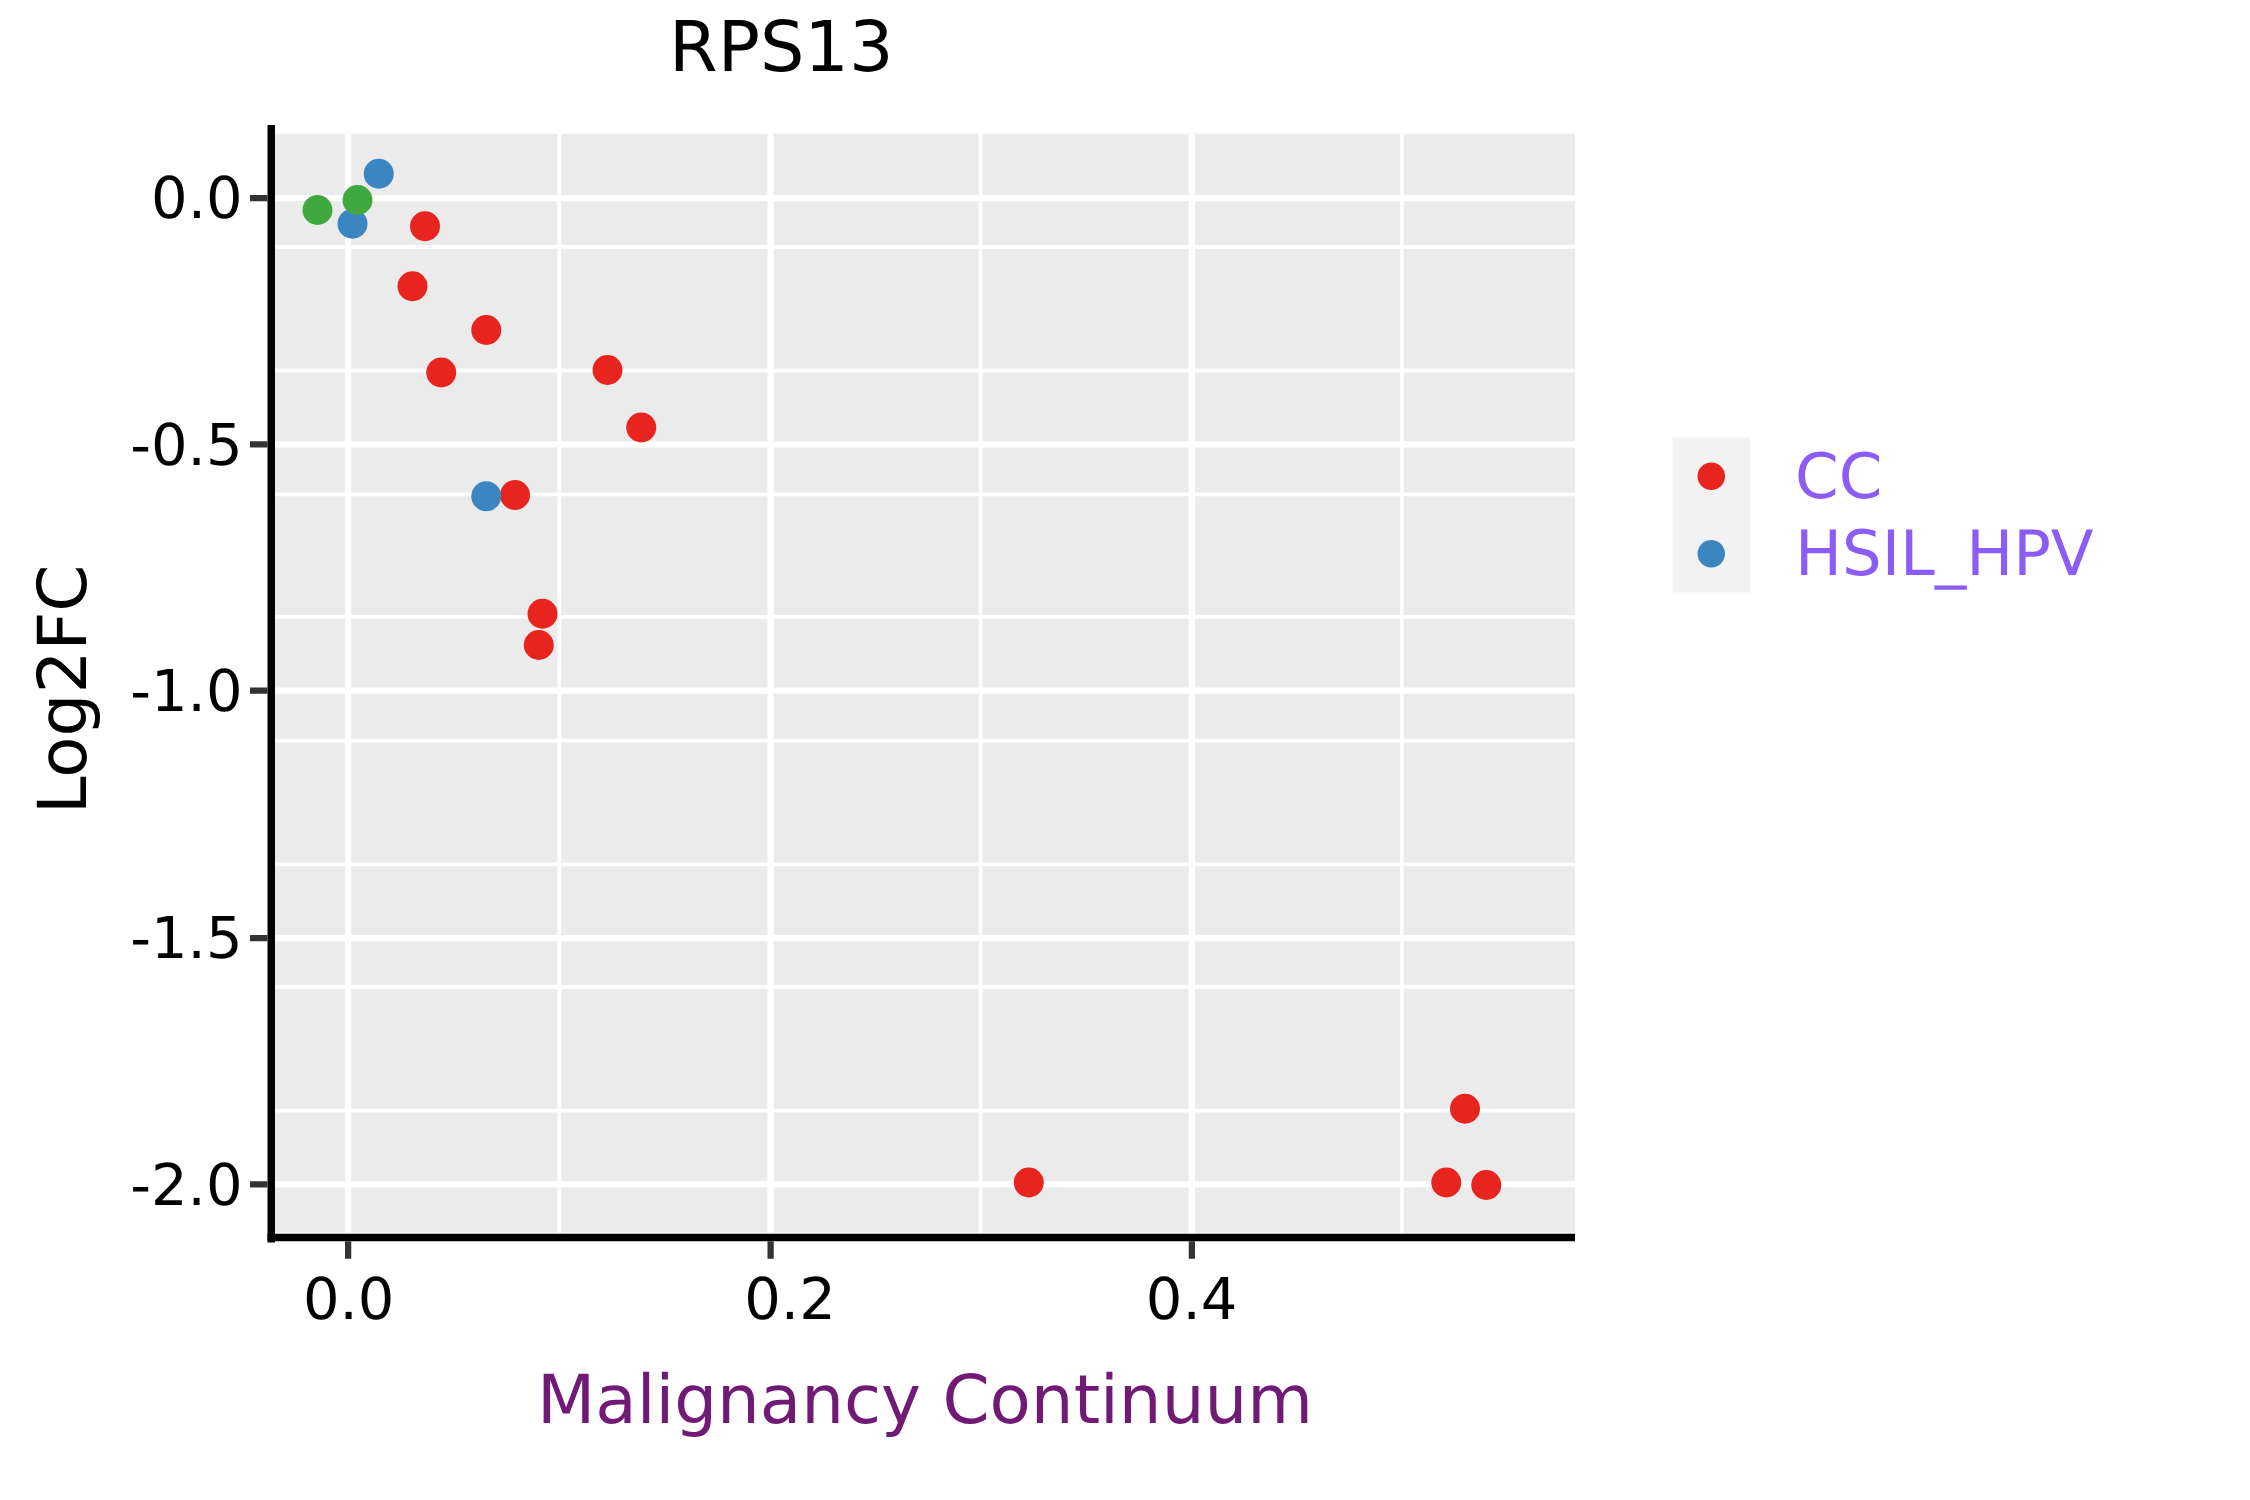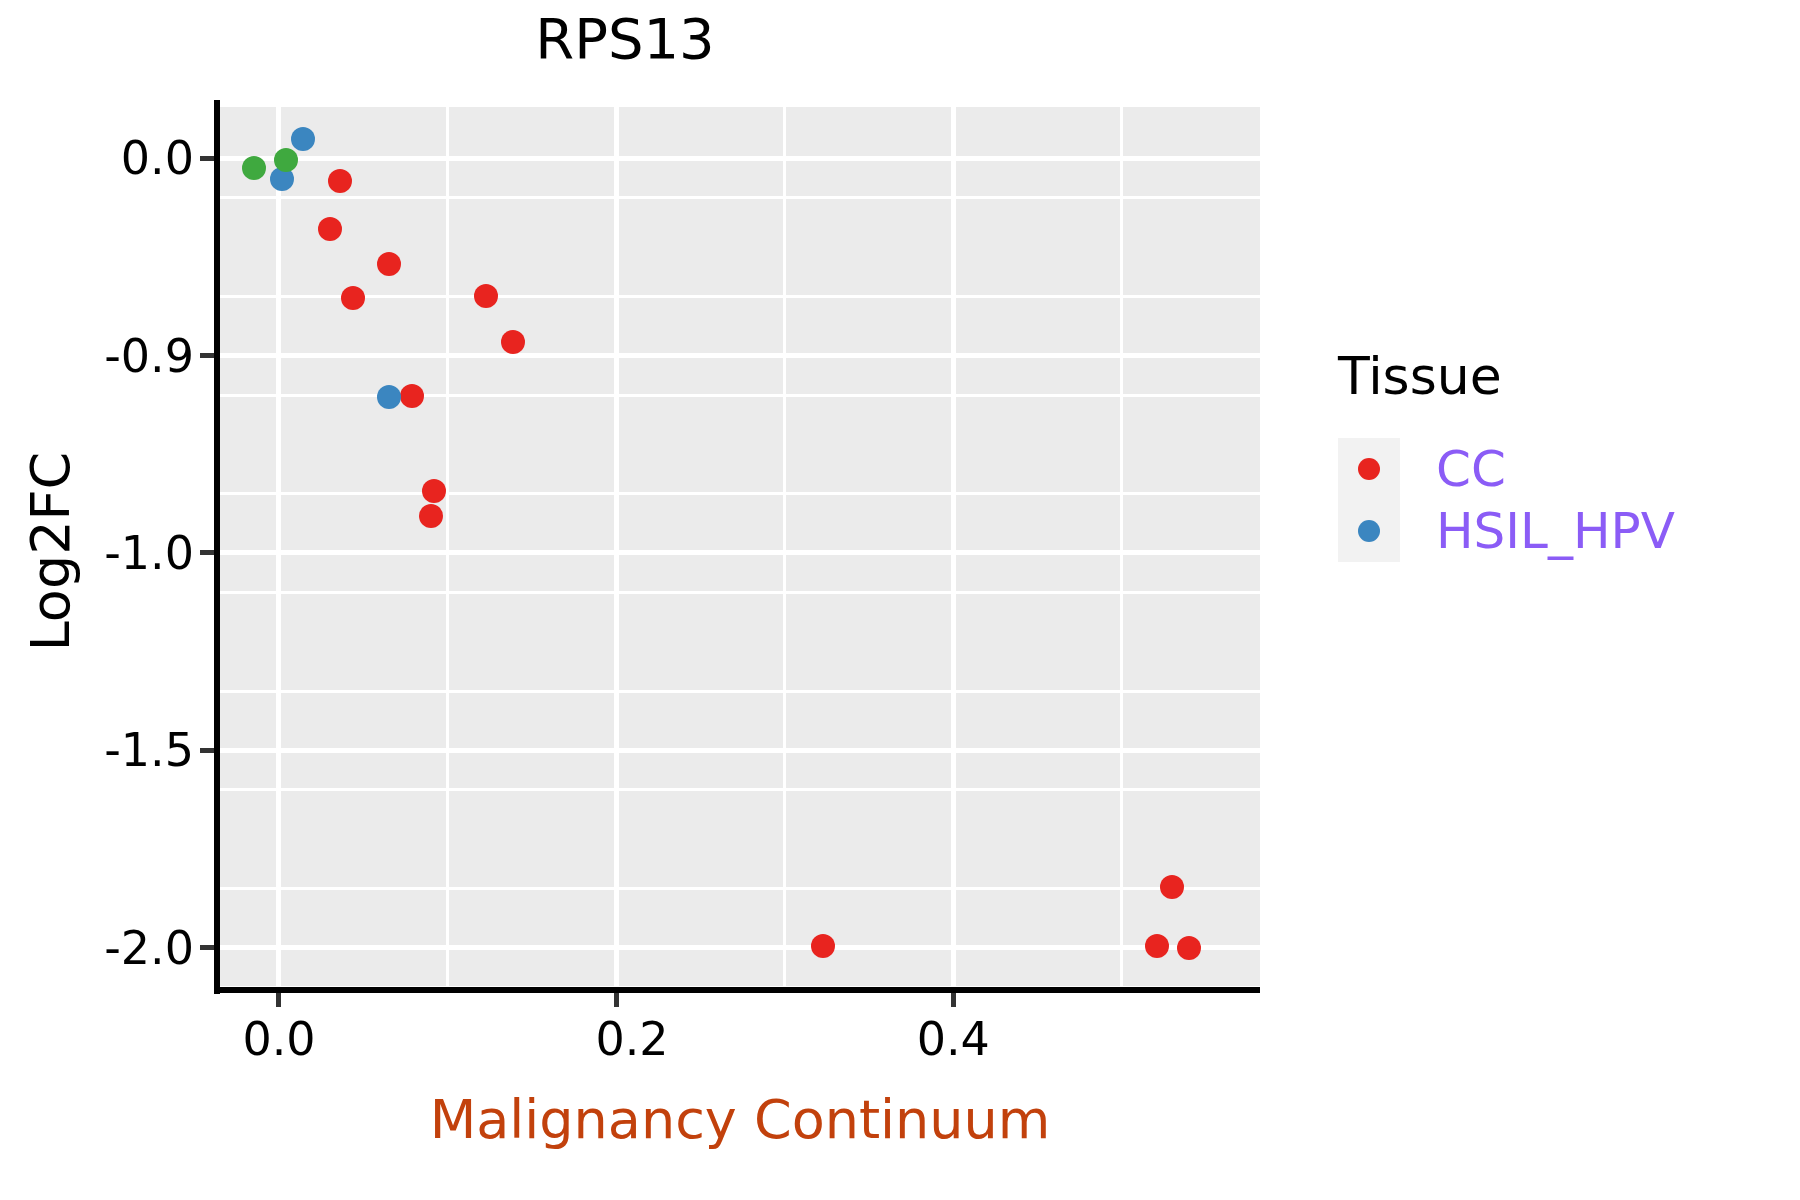--- a/index.html
+++ b/index.html
@@ -118,21 +118,21 @@
     transform: translateX(-50%);
   }
   
   #xlabel {
     position: absolute;
     left: 220px;
     top: 1088px;
     width: 1040px;
     text-align: center;
     font-size: 54px;
-    color: #c2410c;
+    color: #701a75;
   }
   #ylabel {
     position: absolute;
     left: -250px;
     top: 520px;
     width: 600px;
     text-align: center;
     font-size: 54px;
     color: #000000;
     transform: rotate(-90deg);
@@ -229,41 +229,40 @@
   <div id="axis-line-y"></div>
   <div id="axis-line-x"></div>
 
   <div id="ticks-y"></div>
   <div id="ticks-x"></div>
 
   <div id="xlabel">Malignancy Continuum</div>
   <div id="ylabel">Log2FC</div>
 
   <div id="legend">
-    <div id="legend-title">Tissue</div>
     <div id="legend-items">
         <div class="legend-row">
           <span class="legend-key">
             <span class="legend-dot" style="background: rgb(232, 36, 31);"></span>
           </span>
           <span class="legend-label">CC</span>
         </div>
         <div class="legend-row">
           <span class="legend-key">
             <span class="legend-dot" style="background: rgb(59, 134, 192);"></span>
           </span>
           <span class="legend-label">HSIL_HPV</span>
         </div>
       </div>
   </div>
 
 <div class="tick-y" style="top: 155.8px;"></div>
     <div class="ticklabel-y" style="top: 158.3px;">0.0</div>
     <div class="tick-y" style="top: 353.11px;"></div>
-    <div class="ticklabel-y" style="top: 355.61px;">-0.9</div>
+    <div class="ticklabel-y" style="top: 355.61px;">-0.5</div>
     <div class="tick-y" style="top: 550.419px;"></div>
     <div class="ticklabel-y" style="top: 552.919px;">-1.0</div>
     <div class="tick-y" style="top: 747.729px;"></div>
     <div class="ticklabel-y" style="top: 750.229px; margin-left: 24px;">-1.5</div>
     <div class="tick-y" style="top: 945.038px;"></div>
     <div class="ticklabel-y" style="top: 947.538px;">-2.0</div>
     <div class="tick-x" style="left: 276.495px;"></div>
     <div class="ticklabel-x" style="left: 278.995px;">0.0</div>
     <div class="tick-x" style="left: 613.61px;"></div>
     <div class="ticklabel-x" style="left: 632px;">0.2</div>

